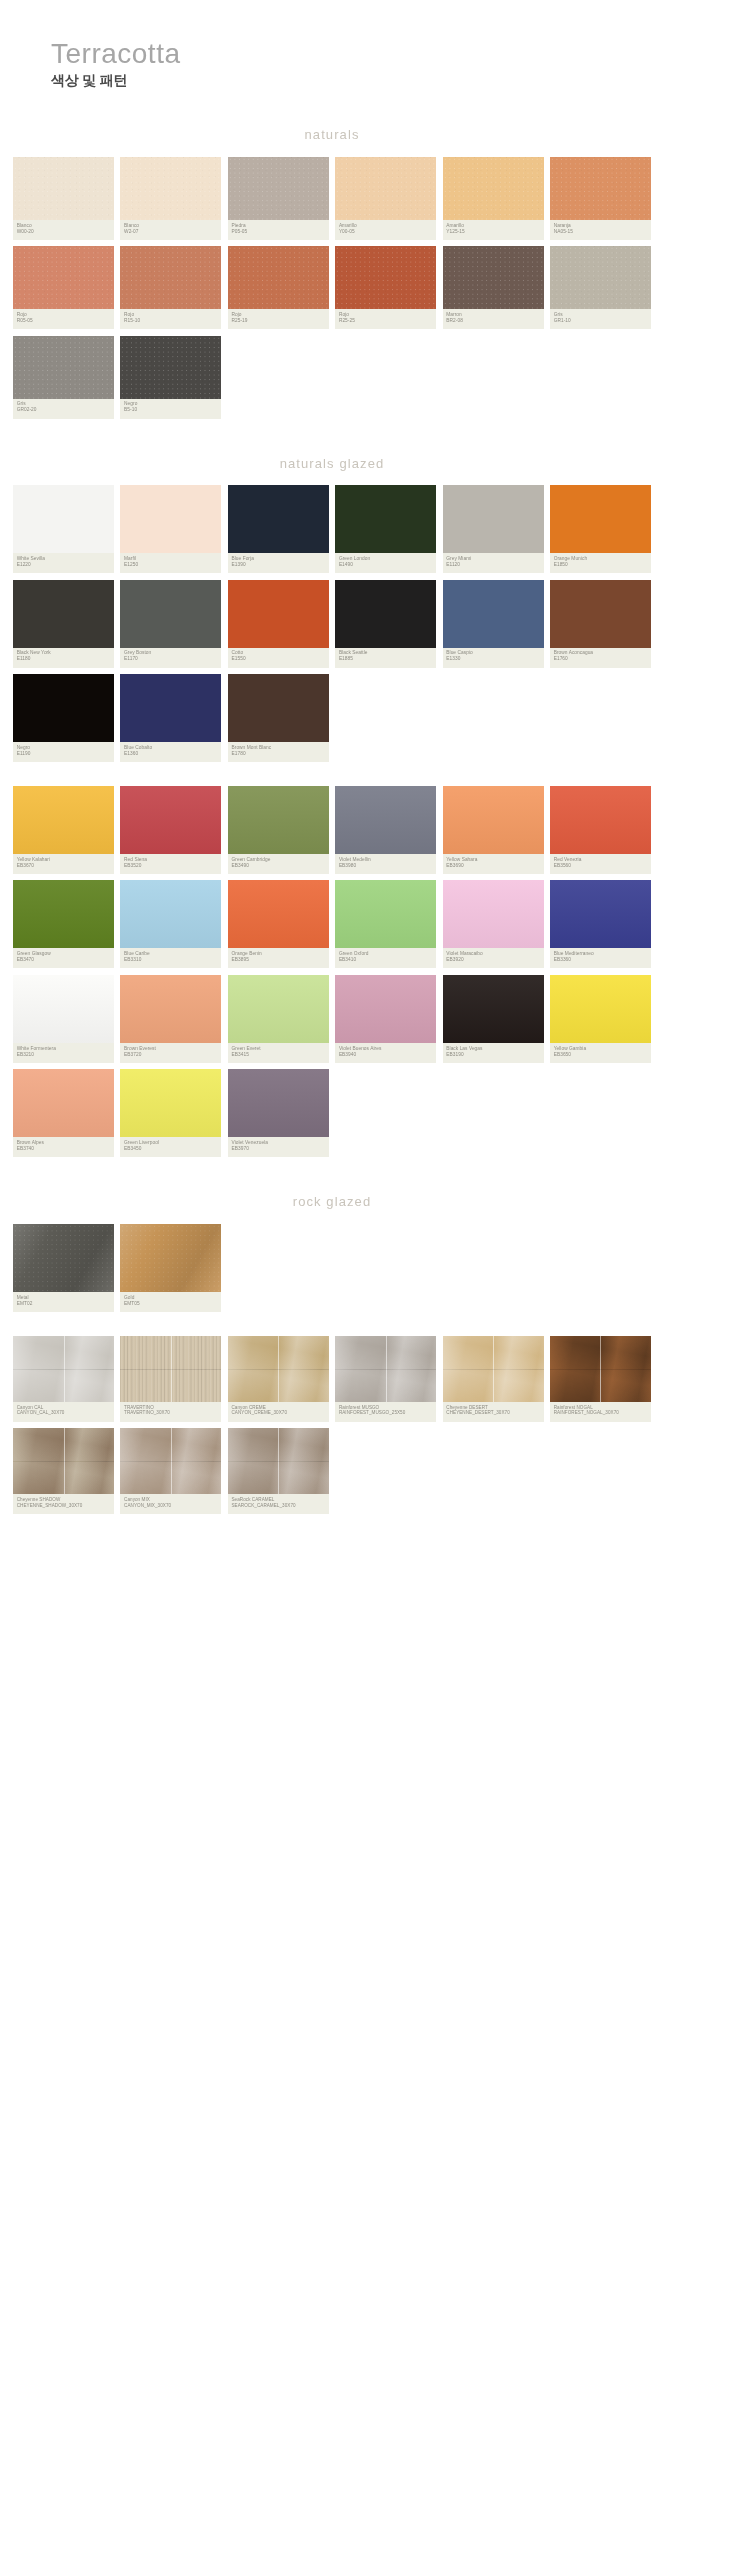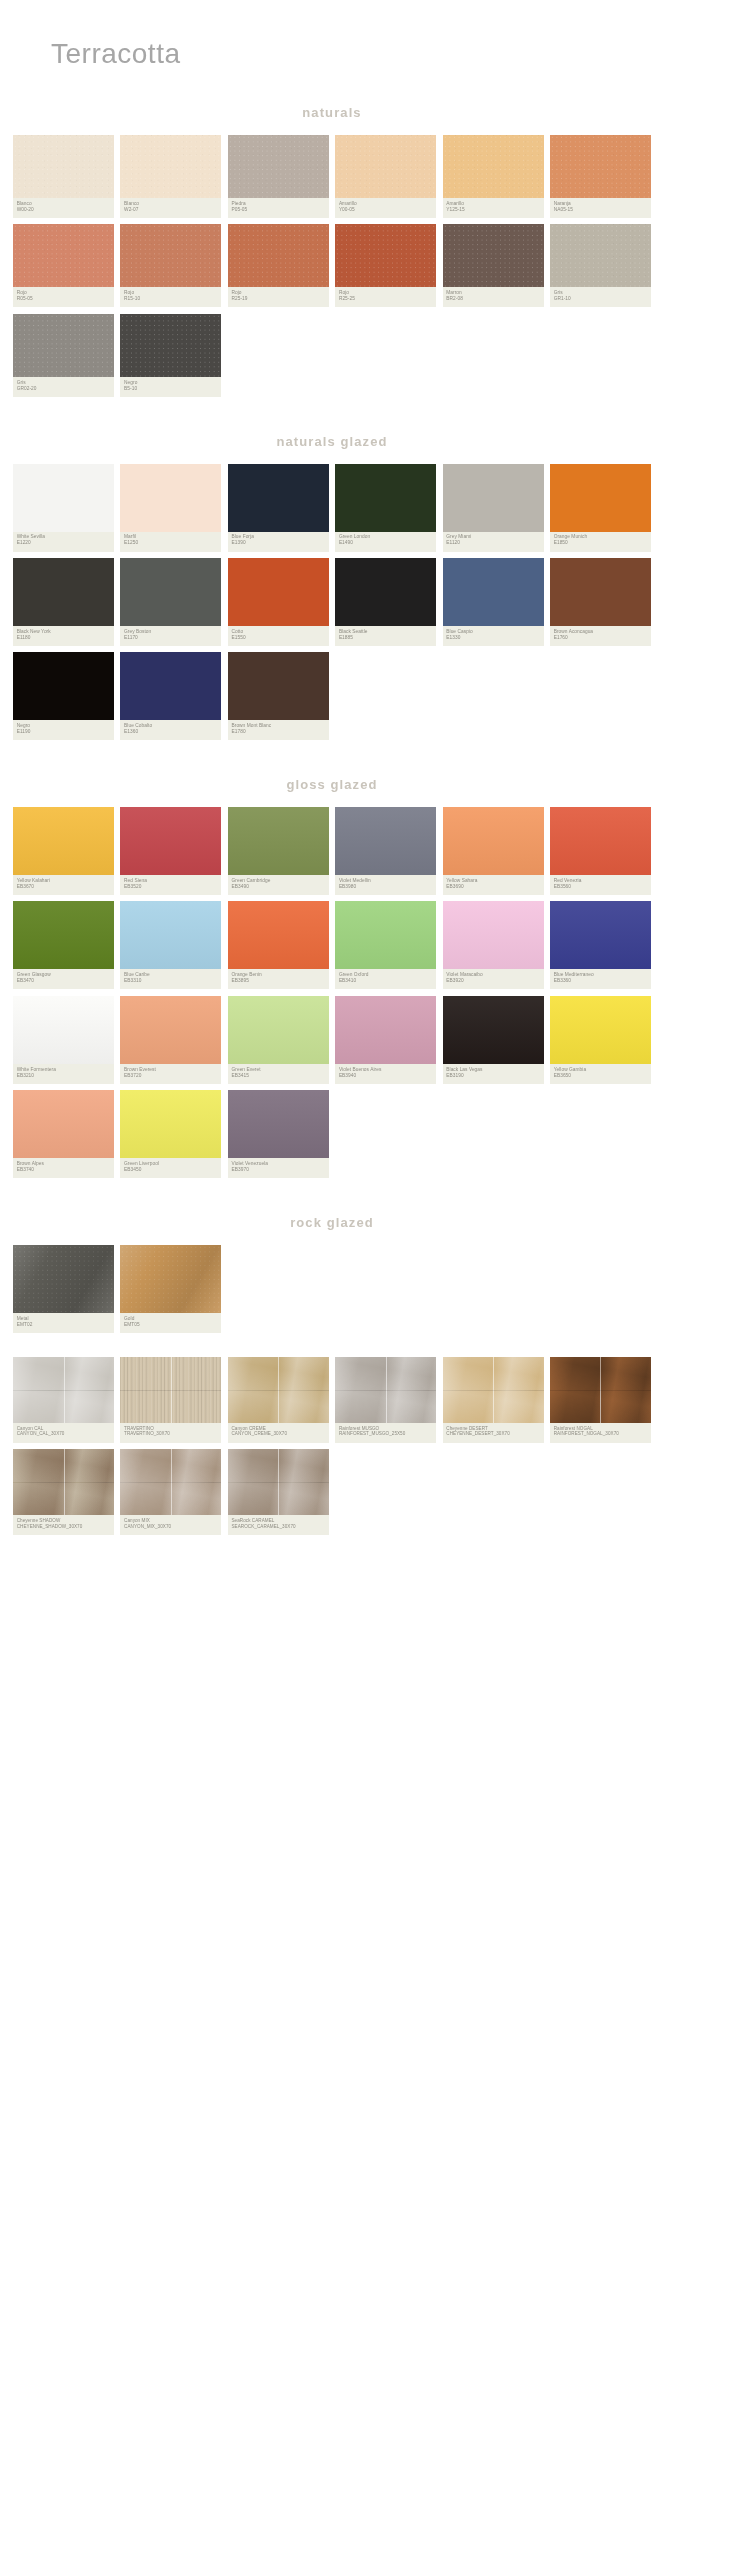--- a/index.html
+++ b/index.html
@@ -30,21 +30,21 @@
     letter-spacing: -0.2px;
   }
 
   
   .section { margin-top: 24px; }
   .section-head {
     text-align: center;
     font-size: 13px;
     color: #c9c4bb;
     letter-spacing: 1.1px;
-    font-weight: 700;
+    font-weight: 400;
     padding: 13px 0 14.7px 0;
   }
 
   
   .grid {
     display: grid;
     grid-template-columns: repeat(6, 1fr);
     gap: 6.4px 6.4px;
     padding: 0 13px;
   }
@@ -155,20 +155,21 @@
   }
   .cap2 .cap-name, .cap2 .cap-code { font-size: 4.6px; }
 </style>
 </head>
 <body>
 
 <div class="page">
 
   <div class="header">
     <div class="brand-title">Terracotta</div>
+    <div class="brand-sub">색상 및 패턴</div>
   </div>
 
   <div id="sections-root">
       <div class="section">
         <div class="section-head">naturals</div>
         <div class="grid cols6">
           <div class="swatch">
             <div class="chip tex-grain" title="Blanco W00-20" style="background: rgb(238, 227, 210); height: 63px;"></div>
             <div class="caption">
               <span class="cap-name">Blanco</span>
@@ -372,21 +373,20 @@
           <div class="swatch">
             <div class="chip tex-speck tall" title="Brown Mont Blanc E1780" style="background: rgb(75, 54, 44); height: 68px;"></div>
             <div class="caption">
               <span class="cap-name">Brown Mont Blanc</span>
               <span class="cap-code">E1780</span>
             </div>
           </div>
         </div>
       </div>
       <div class="section">
-        <div class="section-head">gloss glazed</div>
         <div class="grid cols6">
           <div class="swatch">
             <div class="chip tex-smooth tall" title="Yellow Kalahari EB3670" style="background: rgb(245, 189, 62); height: 68px;"></div>
             <div class="caption">
               <span class="cap-name">Yellow Kalahari</span>
               <span class="cap-code">EB3670</span>
             </div>
           </div>
           <div class="swatch">
             <div class="chip tex-smooth tall" title="Red Siena EB3520" style="background: rgb(196, 70, 76); height: 68px;"></div>

